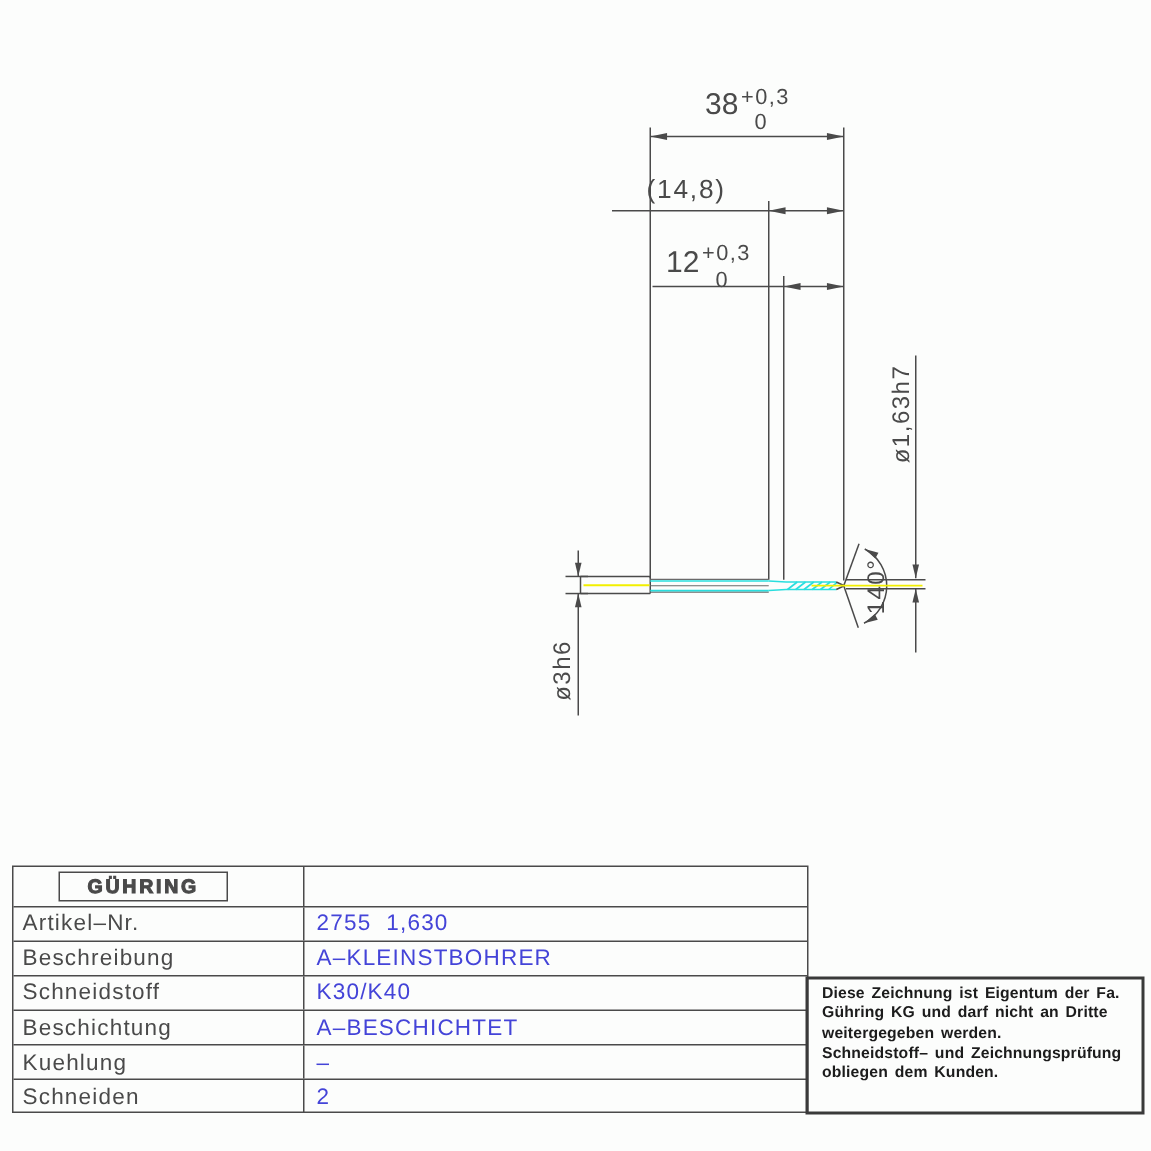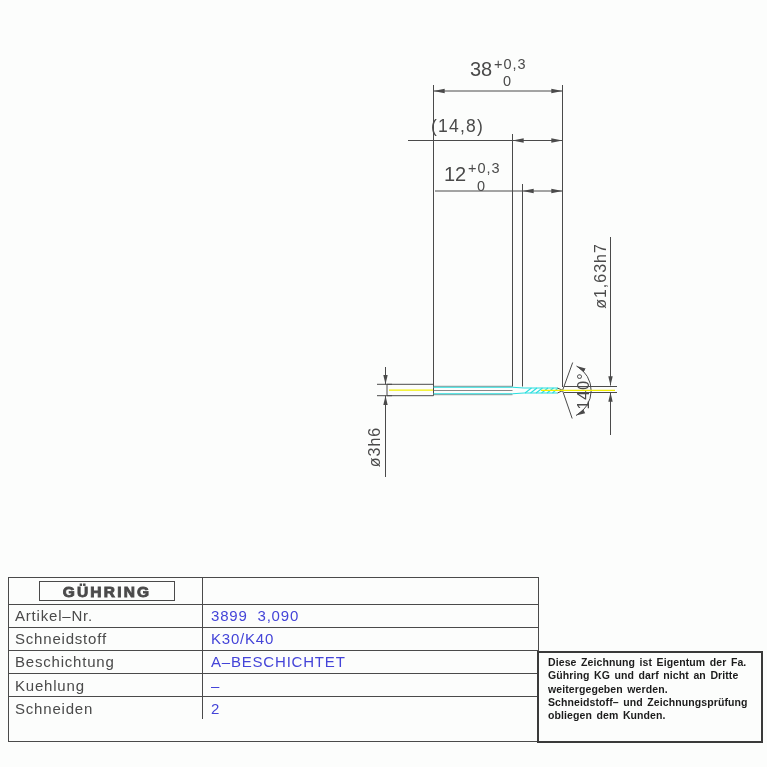--- a/index.html
+++ b/index.html
@@ -29,21 +29,21 @@
   }
   .trow{display:grid;grid-template-columns:194px 1fr;border-top:1px solid #4a4a4a;}
   .trow:first-child{border-top:none;}
   .tcell{display:flex;align-items:center;box-sizing:border-box;overflow:hidden;}
   .lblcell{border-right:1px solid #4a4a4a;padding-left:6px;
     font-size:15px;letter-spacing:0.8px;color:#4a4a4a;}
   .valcell{padding-left:8px;font-size:15px;letter-spacing:0.8px;
     color:#4444d8;white-space:pre;}
   #logo-frame{
     position:relative;margin-left:24px;margin-top:1px;
-    width:136px;height:20px;border:1px solid #4a4a4a;box-sizing:border-box;
+    width:113px;height:20px;border:1px solid #4a4a4a;box-sizing:border-box;
     display:flex;justify-content:center;
   }
   
   #note-box{
     position:absolute;left:537px;top:636px;width:226px;height:92px;
     border:2px solid #3a3a3a;box-sizing:border-box;
     padding:3px 0 0 9px;
     font-size:10.5px;font-weight:bold;line-height:13.3px;
     color:#1c1c1c;letter-spacing:0.1px;word-spacing:1.5px;
     white-space:nowrap;
@@ -162,21 +162,25 @@
           <svg width="132" height="18" viewBox="0 0 132 18">
             <text x="66" y="14.5" text-anchor="middle" font-family="DejaVu Sans, sans-serif" font-weight="bold" font-size="15.5" letter-spacing="2.2" fill="#ffffff" stroke="#4a4a4a" stroke-width="0.9">GÜHRING</text>
           </svg>
         </div>
       </div>
       <div class="tcell valcell"></div>
     </div>
 
     <div class="trow">
       <div class="tcell lblcell">Artikel–Nr.</div>
-      <div class="tcell valcell">3899  3,090</div>
+      <div class="tcell valcell">2755  1,630</div>
+    </div>
+    <div class="trow">
+      <div class="tcell lblcell">Beschreibung</div>
+      <div class="tcell valcell">A–KLEINSTBOHRER</div>
     </div>
     <div class="trow">
       <div class="tcell lblcell">Schneidstoff</div>
       <div class="tcell valcell">K30/K40</div>
     </div>
     <div class="trow">
       <div class="tcell lblcell">Beschichtung</div>
       <div class="tcell valcell">A–BESCHICHTET</div>
     </div>
     <div class="trow">

